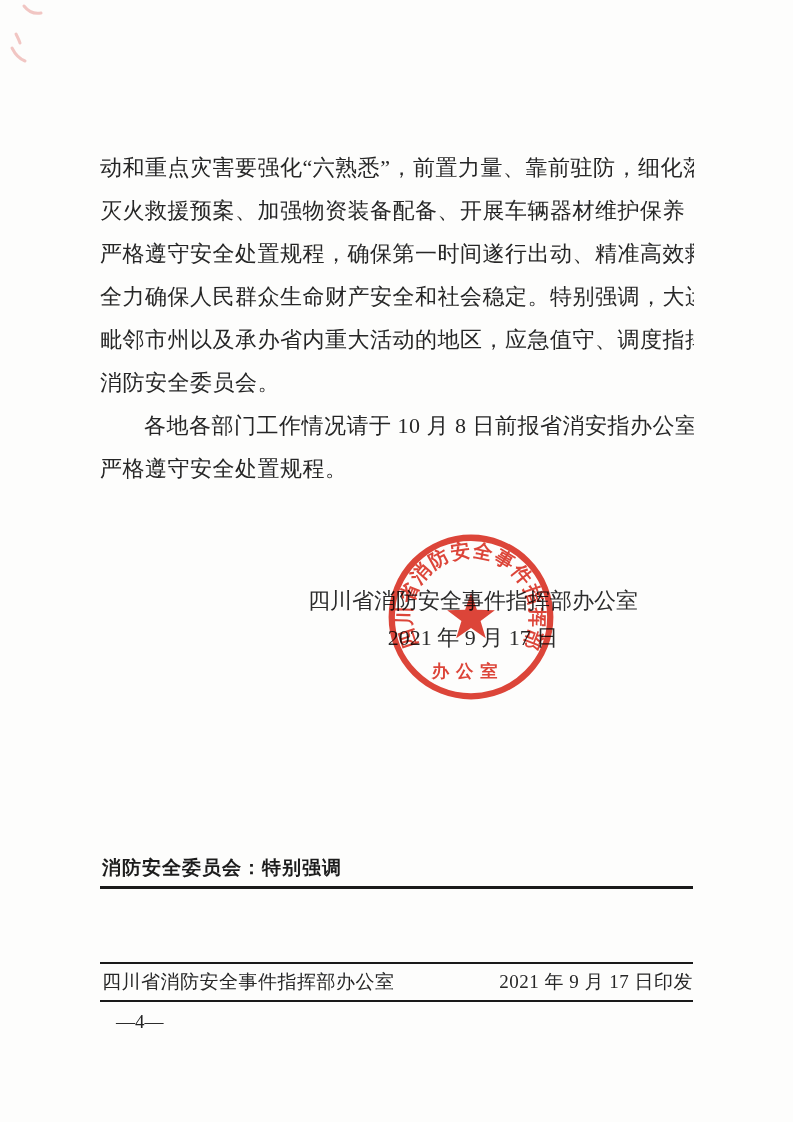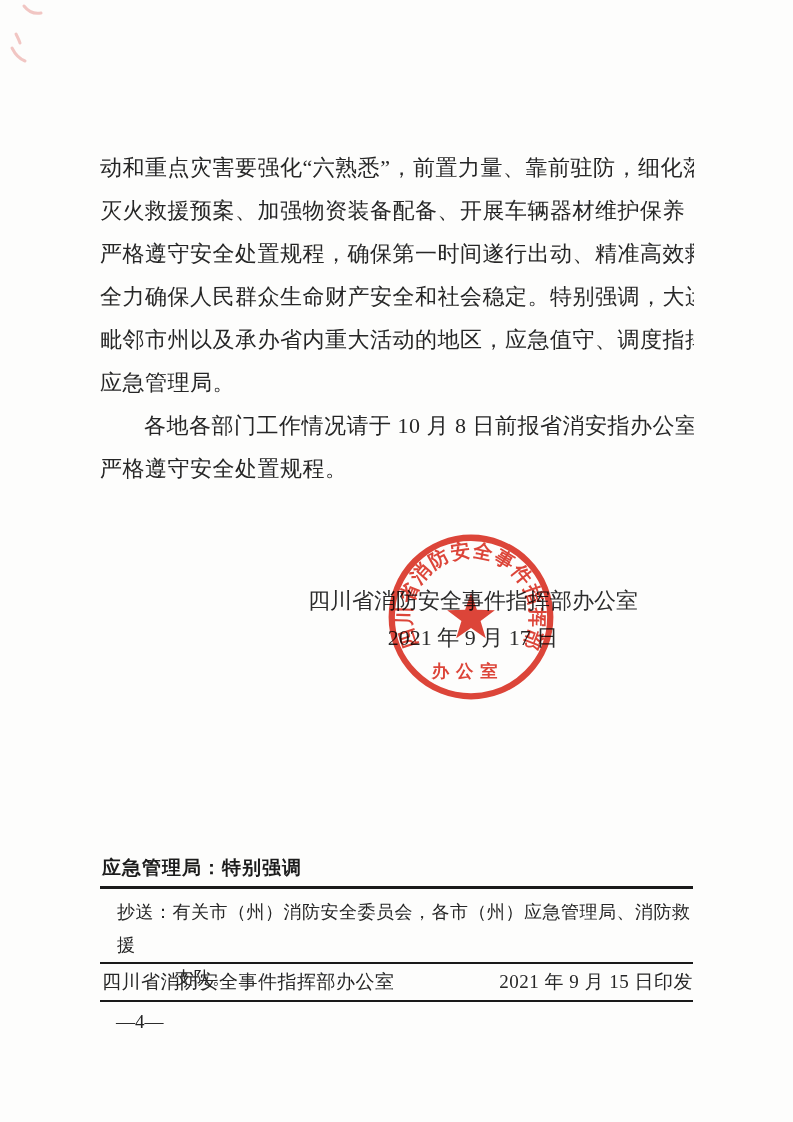--- a/index.html
+++ b/index.html
@@ -86,21 +86,21 @@
     <path d="M 20 6 q 7 9 17 7"></path>
     <path d="M 12 34 q 3 6 4 9 M 8 48 q 5 10 13 13"></path>
   </svg>
 
   <div class="body-text">
     <div class="tline">动和重点灾害要强化“六熟悉”，前置力量、靠前驻防，细化落实</div>
     <div class="tline">灭火救援预案、加强物资装备配备、开展车辆器材维护保养，要</div>
     <div class="tline">严格遵守安全处置规程，确保第一时间遂行出动、精准高效救援，</div>
     <div class="tline">全力确保人民群众生命财产安全和社会稳定。特别强调，大运会</div>
     <div class="tline">毗邻市州以及承办省内重大活动的地区，应急值守、调度指挥均</div>
-    <div class="tline last">应急管理局。</div>
+    <div class="tline last">消防安全委员会。</div>
     <div class="tline indent">各地各部门工作情况请于 10 月 8 日前报省消安指办公室,重</div>
     <div class="tline last">严格遵守安全处置规程。</div>
   </div>
 
   <div class="sign-block">
     <div>四川省消防安全事件指挥部办公室</div>
     <div>2021 年 9 月 17 日</div>
   </div>
 
   <svg class="seal" viewBox="0 0 180 180">
@@ -109,34 +109,30 @@
     </defs>
     <circle class="seal-ring" cx="90" cy="90" r="82"></circle>
     <polygon class="seal-star" points="90,65 96.1,82.6 114.7,83 99.9,94.2 105.3,112 90,101.4 74.7,112 80.1,94.2 65.3,83 83.9,82.6"></polygon>
     <text class="seal-arc-text">
       <textPath href="#sealArc" startOffset="2">四川省消防安全事件指挥部</textPath>
     </text>
     <text class="seal-bottom-text" x="87" y="152">办公室</text>
   </svg>
 
   <div class="publicity">
-    <span>应急管理局：</span><span>特别强调</span>
+    <span>消防安全委员会：</span><span>特别强调</span>
   </div>
 
   <div class="rule rule-thick"></div>
 
-  <div class="cc-block">
-    <div><span>抄送：</span><span>有关市（州）消防安全委员会，各市（州）应急管理局、消防救援</span></div>
-    <div class="cc-line2">支队。</div>
-  </div>
 
   <div class="rule rule-thin1"></div>
 
   <div class="footer-row">
     <span>四川省消防安全事件指挥部办公室</span>
-    <span>2021 年 9 月 15 日印发</span>
+    <span>2021 年 9 月 17 日印发</span>
   </div>
 
   <div class="rule rule-thin2"></div>
 
   <div class="page-number">—4—</div>
 
 </div>
 
 </body></html>

